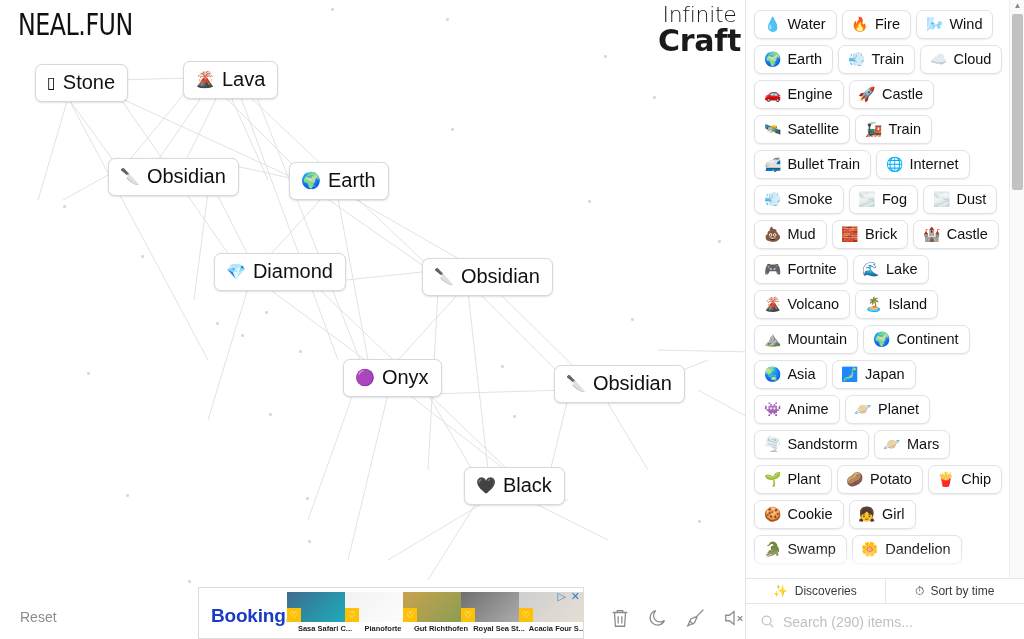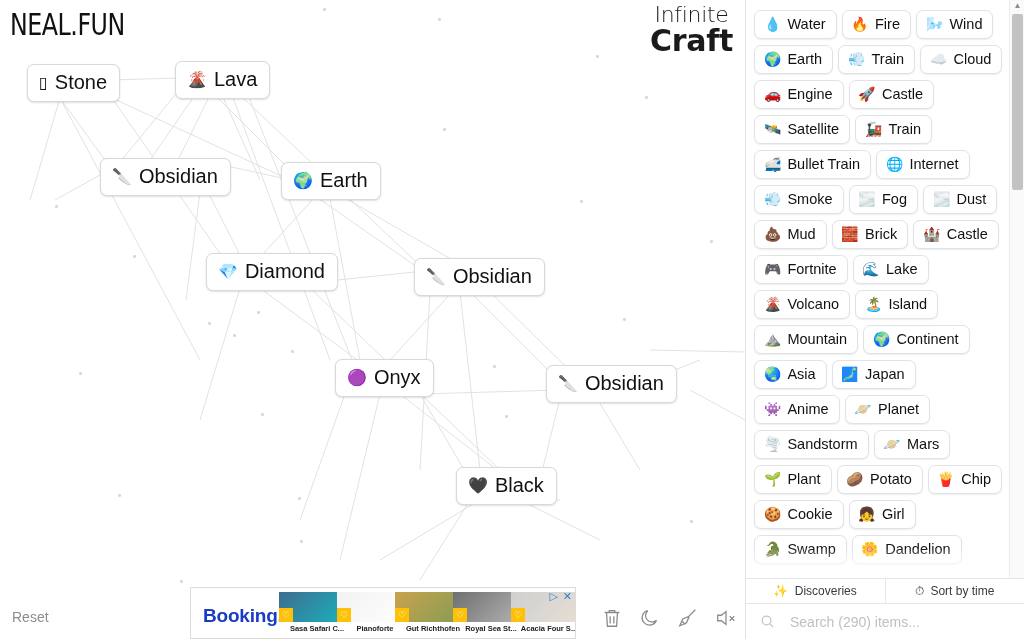--- a/index.html
+++ b/index.html
@@ -6,21 +6,21 @@
   html, body {
     width: 1024px; height: 639px;
     overflow: hidden;
     font-family: "Liberation Sans", sans-serif;
     background: #fff;
   }
   #app { position: relative; width: 1024px; height: 639px; background: #ffffff; }
 
   
   #canvas {
-    position: absolute; left: 0; top: 0;
+    position: absolute; left: 8px; top: 0;
     width: 745px; height: 639px;
     background: #ffffff;
     overflow: hidden;
   }
   #edges { position: absolute; left: 0; top: 0; width: 745px; height: 639px; }
   .dot { position: absolute; background: #d8d8dc; border-radius: 50%; }
 
   #brand {
     position: absolute; left: 10px; top: 8px;
     font-family: "DejaVu Sans", sans-serif;
@@ -122,21 +122,21 @@
     display: flex; border-top: 1px solid #e6e6e6; border-bottom: 1px solid #e6e6e6;
     background: #fff;
   }
   #tabs .tab {
     flex: 1; display: flex; align-items: center; justify-content: center; gap: 6px;
     font-size: 12px; color: #3a3a3a; cursor: pointer;
   }
   #tabs .tab:first-child { border-right: 1px solid #e6e6e6; }
   #searchbar {
     position: absolute; left: 0; right: 0; top: 604px; bottom: 0;
-    display: flex; align-items: center; gap: 15px; padding: 0 14px;
+    display: flex; align-items: center; gap: 8px; padding: 0 14px;
     background: #fff;
   }
   #searchbar input {
     flex: 1; border: 0; outline: 0; font-size: 14px; color: #333;
     font-family: "Liberation Sans", sans-serif; background: transparent;
   }
   #searchbar input::placeholder { color: #c0c0c4; }
 
   
   #sb { position: absolute; right: 0; top: 0; width: 15px; height: 578px; background: #fafafa; border-left: 1px solid #ececec; }

